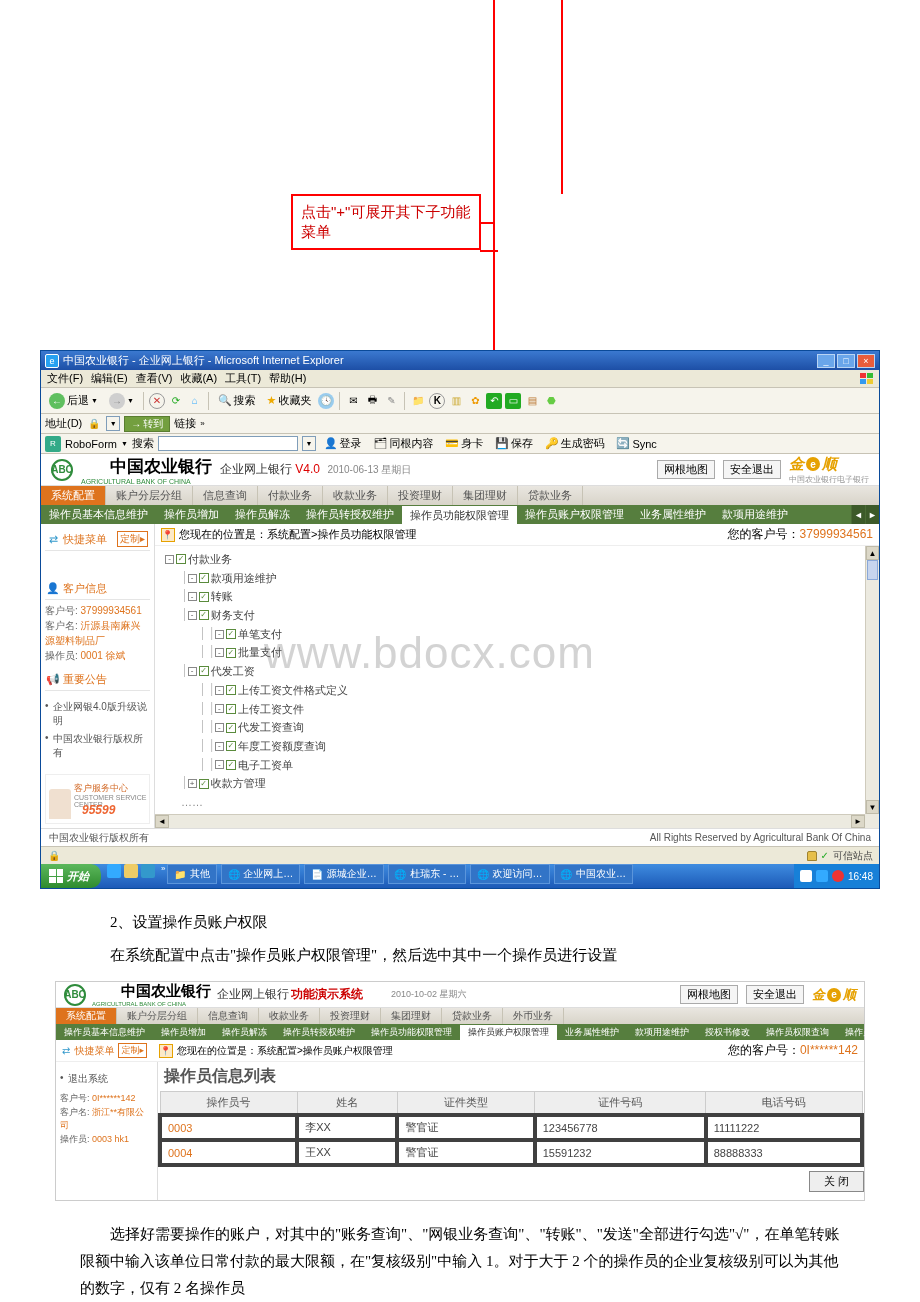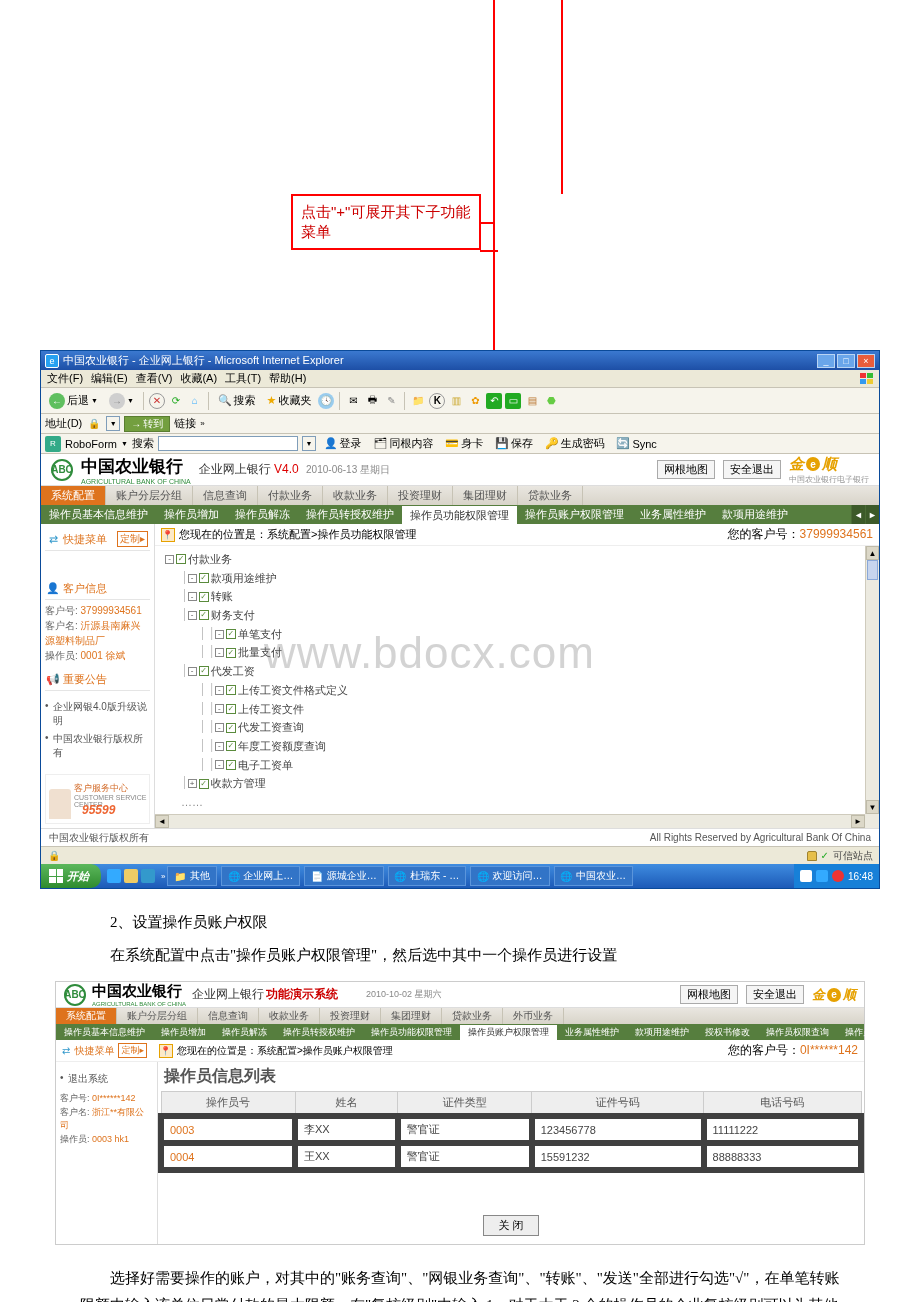--- a/index.html
+++ b/index.html
@@ -37,21 +37,21 @@
   .addr{height:20px;background:#f6f4ec;display:flex;align-items:center;padding:0 4px;gap:4px;font-size:11px;border-bottom:1px solid #c7c3b5;}
   .addr input{flex:1;height:15px;border:1px solid #7f9db9;padding:0 2px;font-size:10px;color:#008000;}
   .gobtn{height:16px;padding:0 6px;background:#739f3f;color:#fff;border:1px solid #5a7d31;font-size:10px;display:flex;align-items:center;gap:2px;}
   .robo{height:20px;background:#f6f4ec;display:flex;align-items:center;padding:0 4px;gap:4px;font-size:11px;border-bottom:1px solid #c7c3b5;}
   .robo .sinput{width:140px;height:15px;border:1px solid #7f9db9;}
 
   
   .bank{background:#fff;}
   .bkhead{height:32px;display:flex;align-items:center;padding:0 10px;gap:8px;border-bottom:1px solid #ddd;}
   .bklogo{width:22px;height:22px;border:2px solid #2f8c3c;border-radius:50%;display:flex;align-items:center;justify-content:center;color:#2f8c3c;font-weight:bold;font-size:10px;}
-  .bkname{font-family:"KaiTi","SimSun";font-size:17px;font-weight:bold;}
+  .bkname{font-family:"KaiTi","SimSun";font-size:17px;font-weight:bold;margin-left:29px;}
   .bksub{font-size:12px;color:#333;}
   .bksub .v{color:#d00;}
   .bkright{margin-left:auto;display:flex;align-items:center;gap:8px;}
   .bkrbtn{border:1px solid #aaa;padding:1px 6px;font-size:11px;background:#f5f5f5;}
   .jin{color:#e6a100;font-weight:bold;font-style:italic;font-size:15px;display:flex;align-items:center;gap:2px;}
   .jin .e{background:#e6a100;color:#fff;border-radius:50%;width:14px;height:14px;display:flex;align-items:center;justify-content:center;font-size:10px;font-style:normal;}
   .jindesc{font-size:8px;color:#999;}
 
   .maintabs{height:19px;background:linear-gradient(#e9e6e0,#d8d4c9);display:flex;align-items:stretch;font-size:11px;}
   .maintabs .mt{padding:2px 10px;border-right:1px solid #c7c3b5;color:#555;display:flex;align-items:center;}
@@ -101,21 +101,21 @@
   .hscroll .r{margin-left:auto;}
   .corner{position:absolute;right:0;bottom:0;width:14px;height:14px;background:#eceae0;}
 
   .bkfoot{height:18px;display:flex;align-items:center;padding:0 8px;font-size:10px;border-top:1px solid #ddd;color:#555;}
   .bkfoot .fr{margin-left:auto;}
 
   .iestatus{height:18px;background:#ece9d8;border-top:1px solid #c7c3b5;display:flex;align-items:center;padding:0 6px;font-size:10px;}
   .iestatus .lock{margin-left:auto;display:flex;gap:4px;align-items:center;color:#444;}
   .iestatus .padlock{width:10px;height:10px;background:#e6bf4a;border:1px solid #a0832f;border-radius:2px 2px 0 0;}
 
-  .taskbar{height:24px;background:linear-gradient(#3f8ce0,#1c5ab7);display:flex;align-items:center;font-size:11px;color:#fff;}
+  .taskbar{height:24px;background:linear-gradient(#3f8ce0,#1c5ab7);display:flex;font-size:11px;color:#fff;}
   .taskbar .start{height:24px;padding:0 12px 0 8px;background:linear-gradient(#5cb85c,#2e8b2e);border-radius:0 10px 10px 0;display:flex;align-items:center;gap:4px;font-style:italic;font-weight:bold;}
   .taskbar .winlogo{width:14px;height:14px;display:grid;grid-template-columns:1fr 1fr;gap:1px;}
   .taskbar .winlogo span{background:#fff;}
   .taskbar .ql{display:flex;gap:3px;margin:0 6px;}
   .taskbar .ql .qi{width:14px;height:14px;border-radius:2px;}
   .taskbar .titem{height:20px;margin:0 2px;padding:0 6px;background:#3274c7;border:1px solid #5b95db;display:flex;align-items:center;gap:3px;font-size:10px;}
   .taskbar .tray{margin-left:auto;height:24px;background:#1780d8;padding:0 6px;display:flex;align-items:center;gap:4px;font-size:10px;}
   .tray .ti{width:12px;height:12px;border-radius:2px;}
 
   
@@ -125,27 +125,27 @@
   .bodytext{width:760px;margin:20px auto 0;font-family:"SimSun";font-size:15px;line-height:1.8;}
   .bodytext p{margin:6px 0;text-indent:2em;}
 
   
   .shot2{width:810px;margin:12px auto 0;border:1px solid #ccc;font-size:11px;}
   .s2head{height:26px;display:flex;align-items:center;padding:0 8px;gap:6px;border-bottom:1px solid #ddd;}
   .s2head .bksub{display:flex;gap:2px;align-items:baseline;}
   .s2head .demo{color:#c00;font-weight:bold;}
   .optable{width:100%;border-collapse:collapse;font-size:11px;}
   .optable th{background:#eee;border:1px solid #ccc;padding:3px 6px;font-weight:normal;color:#555;}
-  .optable td{border:6px solid #404040;padding:3px 6px;color:#444;}
+  .optable td{border:4px solid #404040;padding:3px 6px;color:#444;}
   .optable .rid{color:#de731d;}
   .s2body{display:flex;}
   .s2left{width:102px;border-right:1px solid #ddd;padding:4px;}
   .s2right{flex:1;padding:0;}
   .s2caption{padding:4px 6px;font-size:16px;font-weight:bold;color:#555;}
-  .btnbar{display:flex;justify-content:center;padding:4px 0 8px;margin-top:38px;}
+  .btnbar{display:flex;justify-content:flex-end;padding:4px 0 8px;}
   .btnbar button{padding:2px 14px;border:1px solid #888;background:#eee;font-size:11px;}
 
 </style>
 </head>
 <body>
 
 <div class="callout-wrap">
   <div class="callout-v1"></div>
   <div class="callout-v2"></div>
   <div class="callout-box">点击"+"可展开其下子功能菜单</div>

